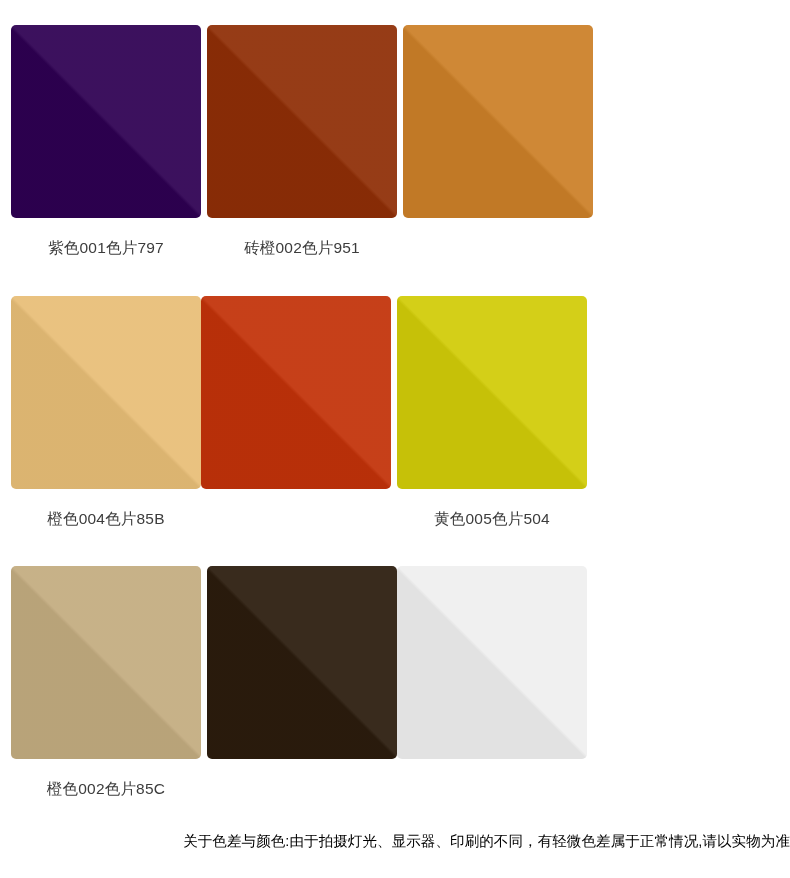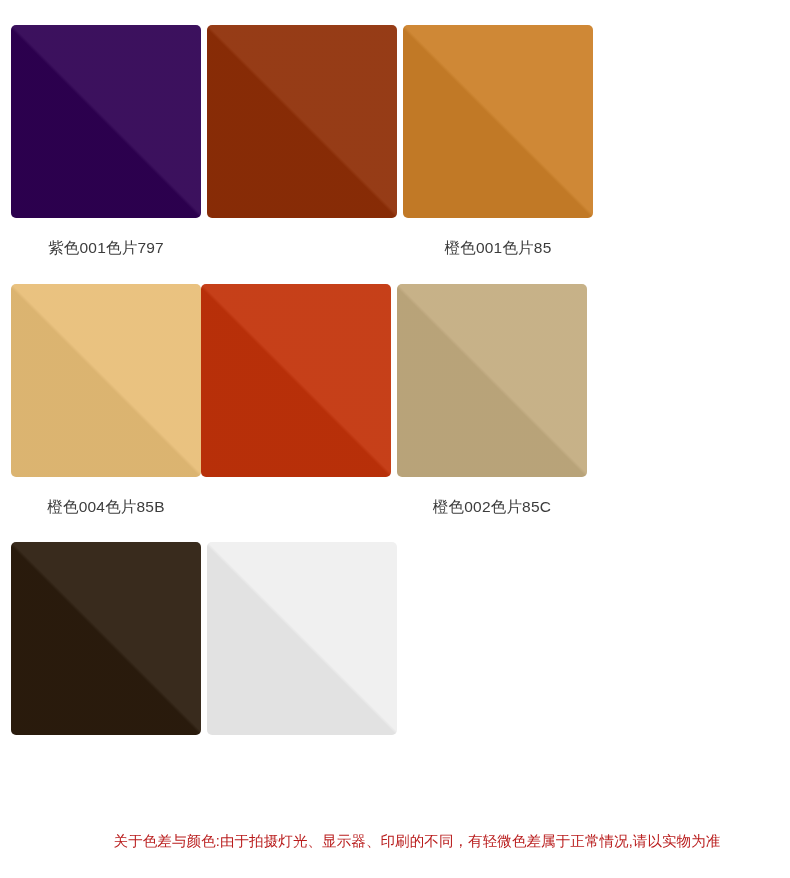--- a/index.html
+++ b/index.html
@@ -26,21 +26,21 @@
     padding: 25px 11px 0 11px;
     box-sizing: border-box;
     display: flex;
     flex-wrap: wrap;
     align-content: flex-start;
   }
 
   .cell {
     width: 190px;
     margin-right: 6px;
-    margin-bottom: 0;
+    margin-bottom: 12px;
   }
   .cell:nth-child(4n) {
     margin-right: 0;
     border-radius: 11px;
   }
 
   .swatch {
     position: relative;
     width: 190px;
     height: 193px;
@@ -72,61 +72,67 @@
     padding-bottom: 26px;
     letter-spacing: 0.2px;
     white-space: nowrap;
   }
 
   .footer-note {
     position: absolute;
     left: 0;
     right: 0;
     bottom: 27px;
-    text-align: center;
+    text-align: right;
     font-size: 14.5px;
     line-height: 1.3;
-    color: #b91c1c;
+    color: #000000;
     letter-spacing: 0.1px;
     padding-left: 44px;
   }
 </style>
 </head>
 <body>
 
 <div class="page">
 
   <div class="swatch-grid">
       <div class="cell">
         <div class="swatch" style="background: rgb(46, 0, 82);">
           <div class="sheen"></div>
         </div>
         <div class="swatch-label">紫色001色片797</div>
       </div>
       <div class="cell">
         <div class="swatch" style="background: rgb(143, 46, 6);">
           <div class="sheen"></div>
         </div>
+        <div class="swatch-label">砖橙002色片951</div>
       </div>
       <div class="cell">
         <div class="swatch" style="background: rgb(204, 128, 40);">
           <div class="sheen"></div>
         </div>
-        <div class="swatch-label">橙色001色片85</div>
       </div>
       <div class="cell">
         <div class="swatch" style="background: rgb(232, 190, 119);">
           <div class="sheen"></div>
         </div>
         <div class="swatch-label">橙色004色片85B</div>
       </div>
       <div class="cell">
         <div class="swatch" style="background: rgb(194, 50, 9);">
           <div class="sheen"></div>
         </div>
+      </div>
+      <div class="cell">
+        <div class="swatch" style="background: rgb(209, 204, 8);">
+          <div class="sheen"></div>
+        </div>
+        <div class="swatch-label">黄色005色片504</div>
       </div>
       <div class="cell">
         <div class="swatch" style="background: rgb(195, 172, 128);">
           <div class="sheen"></div>
         </div>
         <div class="swatch-label">橙色002色片85C</div>
       </div>
       <div class="cell">
         <div class="swatch" style="background: rgb(43, 28, 13);">
           <div class="sheen"></div>

